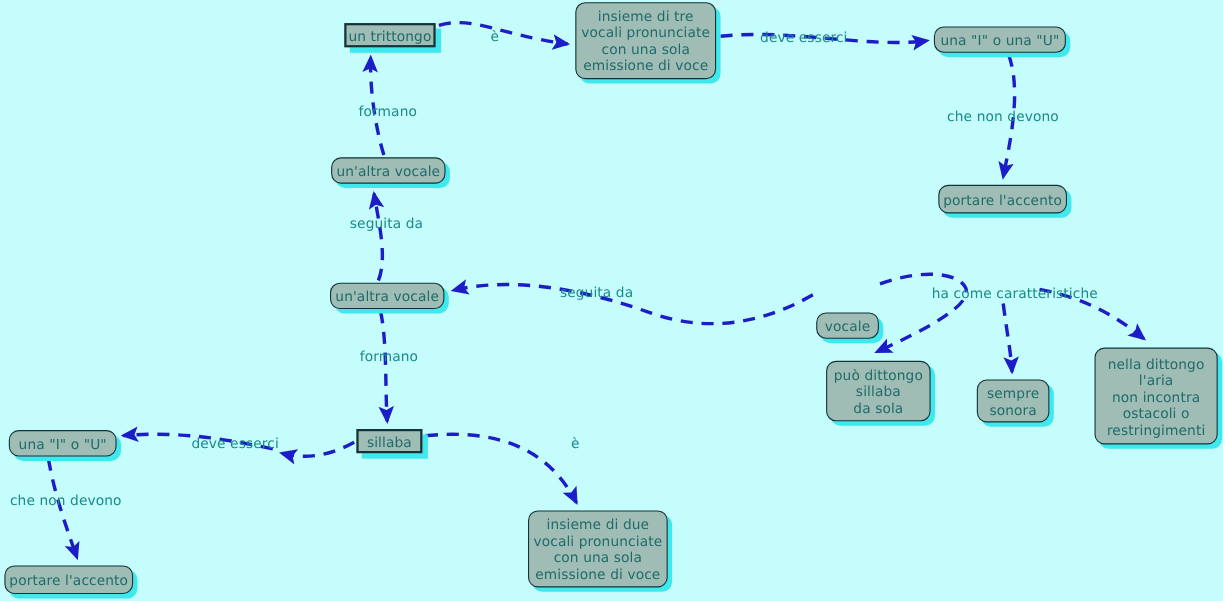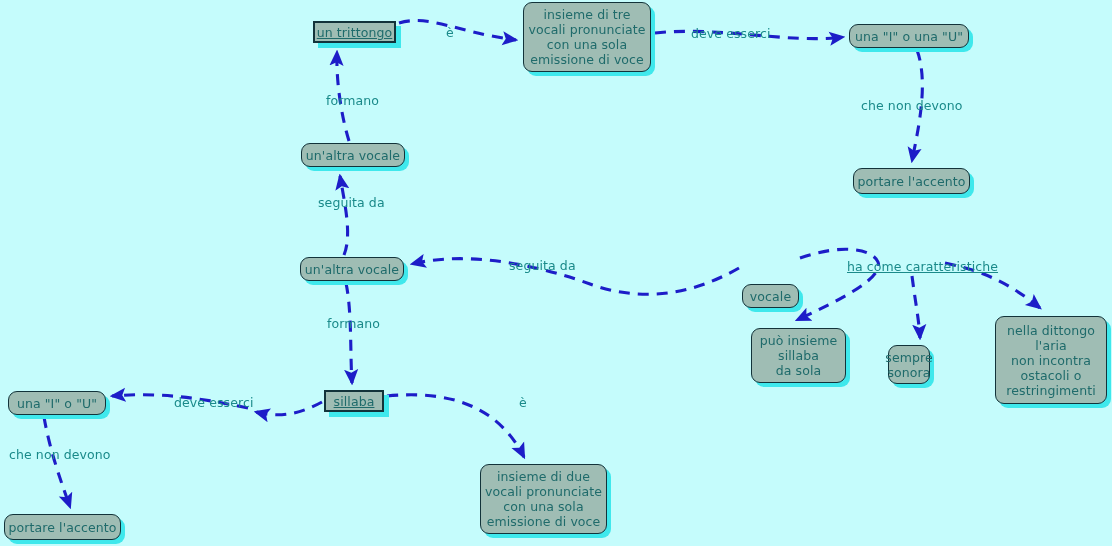--- a/index.html
+++ b/index.html
@@ -41,21 +41,20 @@
     line-height: 15px;
     letter-spacing: .1px;
     box-shadow: 4px 4px 0 0 #3fe8ec;
     padding: 2px 12px;
     white-space: pre;
   }
   .node.sharp {
     border-radius: 0;
     border: 2px solid #12333a;
     box-shadow: 5px 5px 0 0 #3fe8ec;
-    text-decoration: underline;
   }
   .edge-label {
     position: absolute;
     color: #1a8a8a;
     font-size: 12.5px;
     line-height: 14px;
     white-space: pre;
     letter-spacing: .1px;
   }
 </style>
@@ -105,24 +104,24 @@
       <div class="node sharp" style="left: 313px; top: 21px; width: 83px; height: 22px;">un trittongo</div>
       <div class="node" style="left: 523px; top: 2px; width: 128px; height: 70px;">insieme di tre
 vocali pronunciate
 con una sola
 emissione di voce</div>
       <div class="node" style="left: 849px; top: 24px; width: 120px; height: 24px;">una "I" o una "U"</div>
       <div class="node" style="left: 853px; top: 168px; width: 117px; height: 26px;">portare l'accento</div>
       <div class="node" style="left: 301px; top: 143px; width: 104px; height: 24px;">un'altra vocale</div>
       <div class="node" style="left: 300px; top: 257px; width: 104px; height: 24px;">un'altra vocale</div>
       <div class="node" style="left: 742px; top: 255px; width: 57px; height: 24px; margin-top: 29px;">vocale</div>
-      <div class="node" style="left: 751px; top: 328px; width: 95px; height: 55px;">può insieme
+      <div class="node" style="left: 751px; top: 328px; width: 95px; height: 55px;">può dittongo
 sillaba
 da sola</div>
-      <div class="node" style="left: 888px; top: 345px; width: 42px; height: 39px;">sempre
+      <div class="node" style="left: 888px; top: 345px; width: 66px; height: 39px;">sempre
 sonora</div>
       <div class="node" style="left: 995px; top: 316px; width: 112px; height: 88px;">nella dittongo
 l'aria
 non incontra
 ostacoli o
 restringimenti</div>
       <div class="node sharp" style="left: 324px; top: 390px; width: 60px; height: 22px;">sillaba</div>
       <div class="node" style="left: 464px; top: 464px; width: 127px; height: 70px; margin-left: 16px;">insieme di due
 vocali pronunciate
 con una sola
@@ -130,20 +129,20 @@
       <div class="node" style="left: 8px; top: 391px; width: 98px; height: 24px;">una "I" o "U"</div>
       <div class="node" style="left: 4px; top: 514px; width: 117px; height: 26px;">portare l'accento</div>
     </div>
   <div id="labels">
       <div class="edge-label" style="left: 446px; top: 26px;">è</div>
       <div class="edge-label" style="left: 691px; top: 27px;">deve esserci</div>
       <div class="edge-label" style="left: 861px; top: 99px;">che non devono</div>
       <div class="edge-label" style="left: 326px; top: 94px;">formano</div>
       <div class="edge-label" style="left: 318px; top: 196px;">seguita da</div>
       <div class="edge-label" style="left: 509px; top: 259px;">seguita da</div>
-      <div class="edge-label" style="left: 847px; top: 260px; text-decoration: underline;">ha come caratteristiche</div>
+      <div class="edge-label" style="left: 847px; top: 260px;">ha come caratteristiche</div>
       <div class="edge-label" style="left: 327px; top: 317px;">formano</div>
       <div class="edge-label" style="left: 174px; top: 396px;">deve esserci</div>
       <div class="edge-label" style="left: 519px; top: 396px;">è</div>
       <div class="edge-label" style="left: 9px; top: 448px;">che non devono</div>
     </div>
 
 </div>
 
 </body></html>

